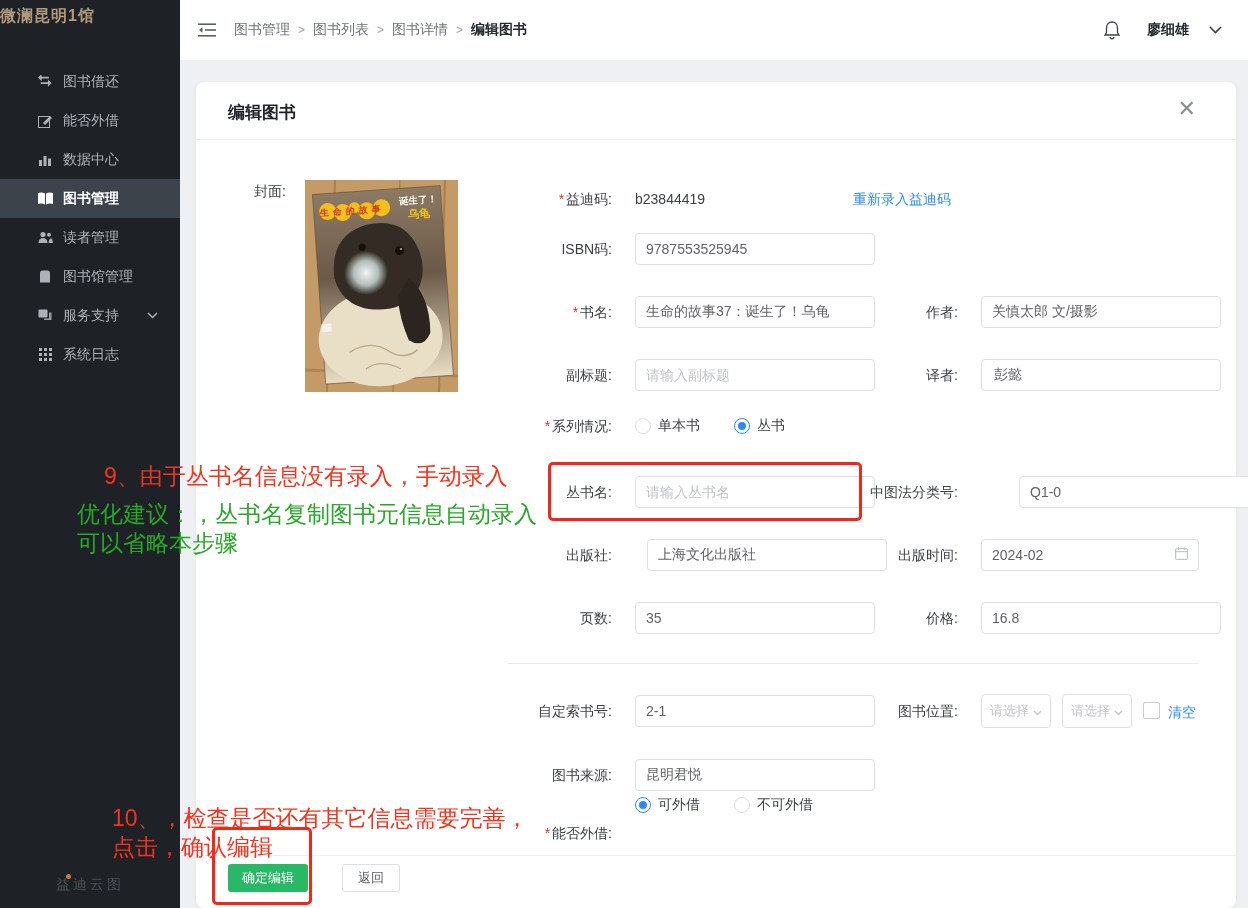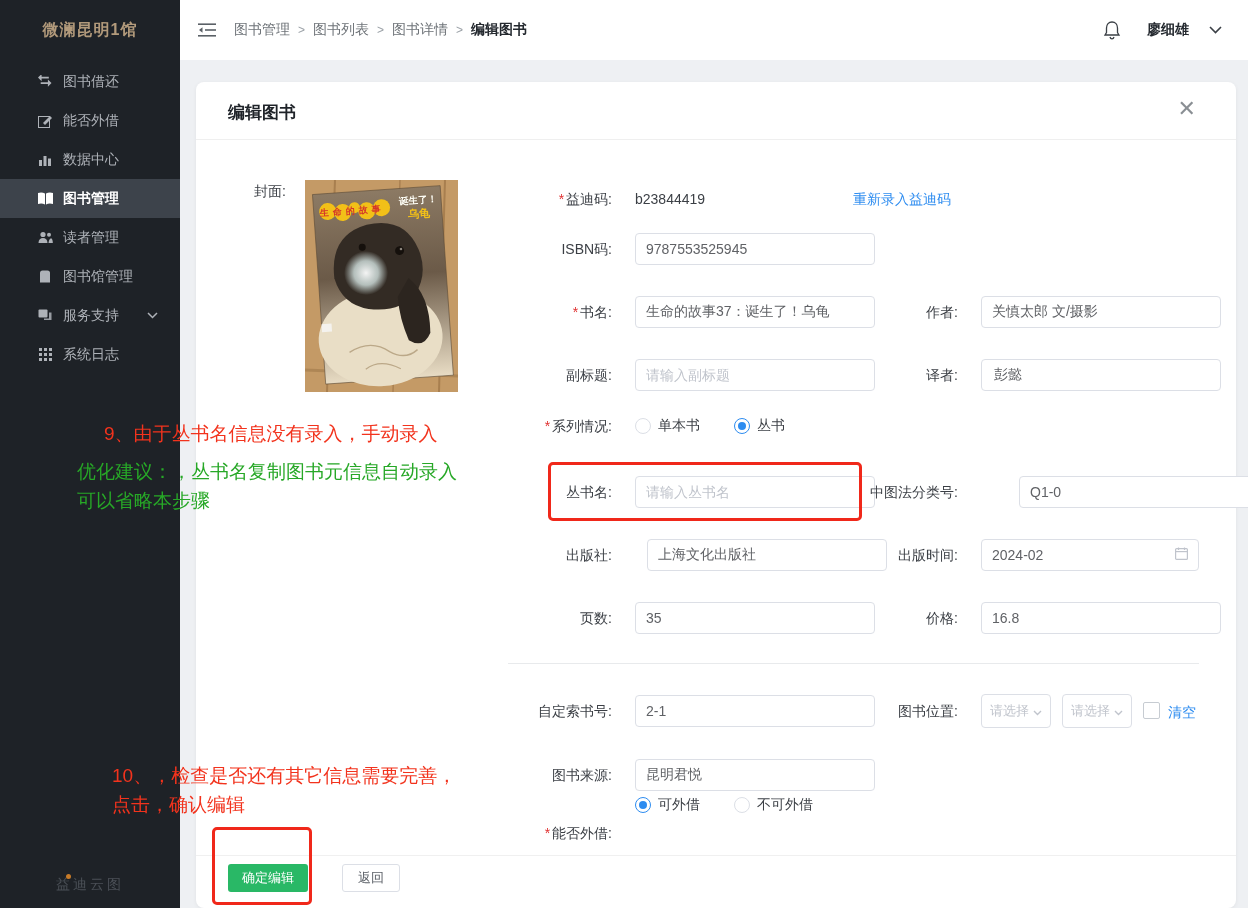--- a/index.html
+++ b/index.html
@@ -2,21 +2,21 @@
 <html><head>
 <meta charset="utf-8">
 <style>
   * { margin:0; padding:0; box-sizing:border-box; }
   html,body { width:1248px; height:908px; }
   body { font-family:"Liberation Sans","DejaVu Sans",sans-serif; font-size:14px; color:#333; }
   .app { position:relative; width:1248px; height:908px; overflow:hidden; background:#eef0f3; }
 
   
   .sidebar { position:absolute; left:0; top:0; width:180px; height:908px; background:#1e2227; z-index:5; }
-  .sb-title { padding-top:20px; text-align:center; color:#b29a7b; font-size:16px; font-weight:700; letter-spacing:1px; }
+  .sb-title { padding-top:6px; text-align:left; color:#b29a7b; font-size:16px; font-weight:700; letter-spacing:1px; }
   .sb-menu { position:absolute; top:62px; left:0; width:180px; }
   .sb-item { height:39px; display:flex; align-items:center; padding-left:37px; color:#aeb2b8; font-size:14px; cursor:pointer; }
   .sb-item .sb-ic { width:16px; height:16px; margin-right:10px; display:inline-flex; align-items:center; justify-content:center; }
   .sb-item svg { display:block; }
   .sb-item.active { background:#3d434b; color:#ffffff; font-weight:700; }
   .sb-item .chev { margin-left:28px; }
   .sb-logo { position:absolute; bottom:14px; left:0; width:180px; text-align:center; color:#4b5057; font-size:14px; letter-spacing:3px; }
   .sb-logo .dot { position:absolute; width:5px; height:5px; border-radius:50%; background:#c77b28; left:66px; top:-2px; }
 
   
@@ -56,21 +56,21 @@
   .chk { position:absolute; width:17px; height:17px; border:1px solid #c7ccd2; border-radius:2px; background:#fff; cursor:pointer; }
 
   .datebox { position:absolute; width:218px; height:32px; border:1px solid #dcdfe6; border-radius:4px; display:flex; align-items:center; padding:0 10px; color:#606266; background:#fff; justify-content:space-between; }
 
   .foot-div { position:absolute; left:0; width:1040px; height:1px; background:#f0f0f0; }
   .btn-green { position:absolute; height:28px; padding:0 14px; background:#29b866; border:none; border-radius:3px; color:#fff; font-size:13px; cursor:pointer; font-family:inherit; }
   .btn-plain { position:absolute; height:28px; padding:0 15px; background:#fff; border:1px solid #dcdfe6; border-radius:3px; color:#5a5f66; font-size:13px; cursor:pointer; font-family:inherit;margin-left:20px; }
 
   .redbox { position:absolute; border:3px solid #f0281a; border-radius:5px; z-index:20; pointer-events:none; }
 
-  .ann { position:absolute; z-index:30; font-size:19px; white-space:nowrap; pointer-events:none; }
+  .ann { position:absolute; z-index:30; font-size:23px; white-space:nowrap; pointer-events:none;margin-top:40px; }
   .ann.red { color:#f2331d; }
   .ann.green { color:#27a827; }
 
   .coverlbl { position:absolute; left:226px; top:183px; width:60px; text-align:right; color:#3b3f45; z-index:6; }
   .cover { position:absolute; left:305px; top:180px; width:153px; height:212px; z-index:6; }
 </style>
 </head>
 <body>
 
 <div class="app">

